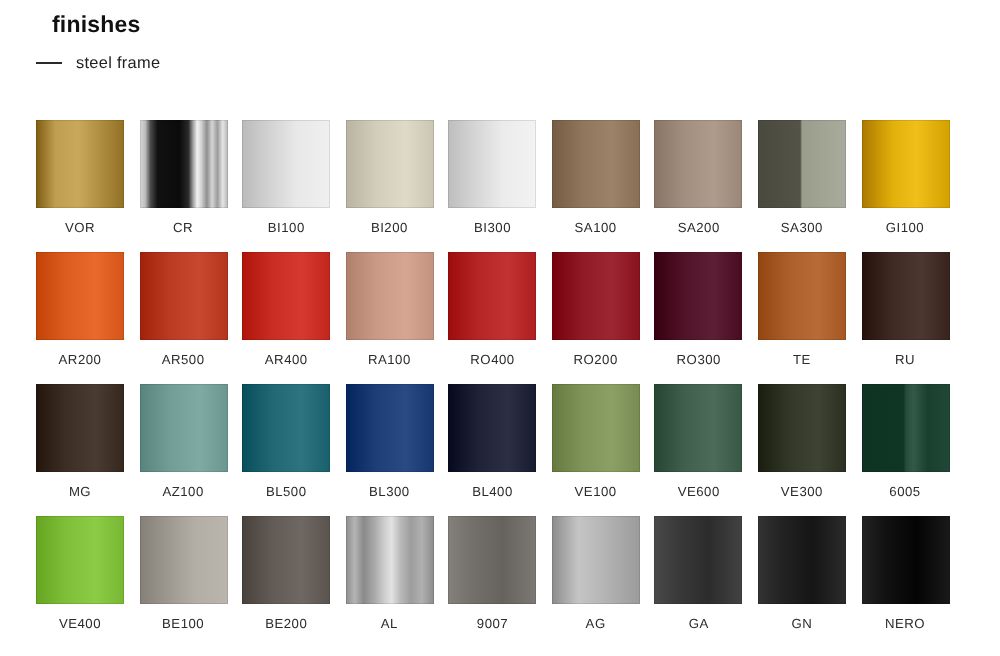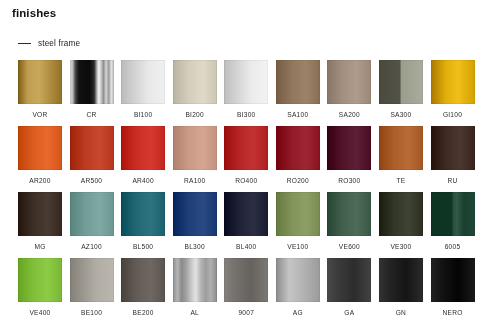--- a/index.html
+++ b/index.html
@@ -16,31 +16,31 @@
     position: relative;
   }
   .page {
     position: relative;
     width: 500px;
     height: 328px;
     box-sizing: border-box;
   }
   .page-title {
     position: absolute;
-    left: 12px;
+    left: 26px;
     top: 7px;
     font-size: 11.5px;
     font-weight: bold;
     letter-spacing: 0.1px;
     color: #111111;
   }
   .category-row {
     position: absolute;
     left: 18px;
-    top: 39px;
+    top: 27px;
     display: flex;
     align-items: center;
     gap: 7px;
   }
   .cat-rule {
     display: inline-block;
     width: 13px;
     height: 0;
     border-top: 1.3px solid #2a2a2a;
   }

